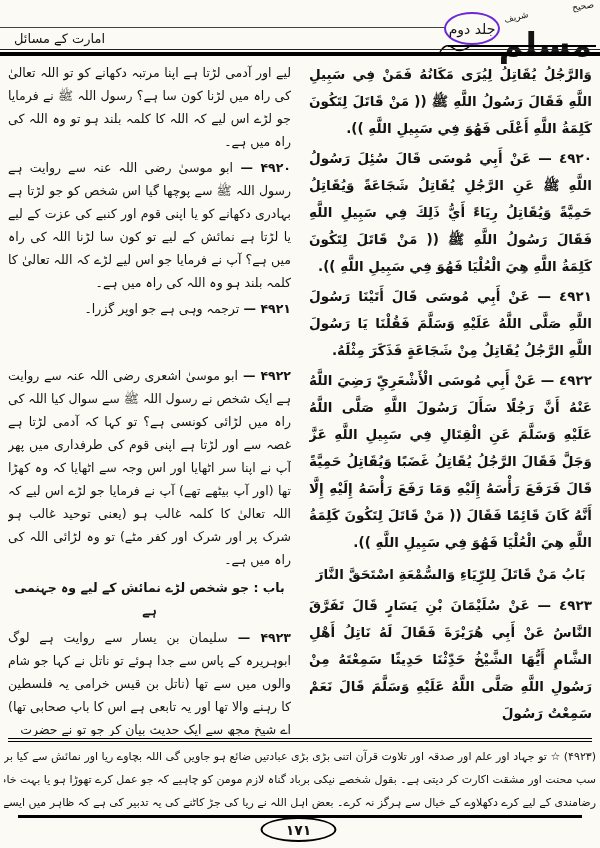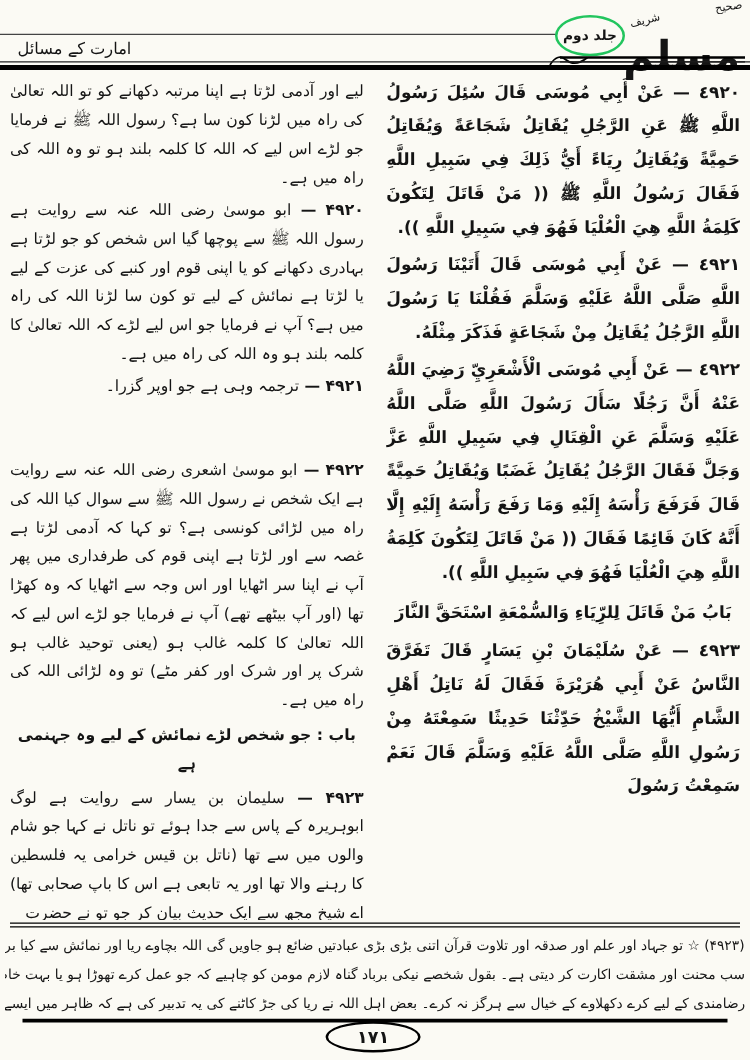--- a/index.html
+++ b/index.html
@@ -15,23 +15,23 @@
   .rule-upper{ position:absolute; top:49px; left:0; width:600px; border-top:1px solid #222; }
   .rule-lower{ position:absolute; top:52px; left:0; width:600px; height:4px; background:#000; }
   .masthead{ position:absolute; top:0; right:0; width:160px; height:56px; }
   .m-sahih{ position:absolute; top:1px; right:6px; font-size:9px; transform:rotate(-8deg); }
   .m-title{ position:absolute; top:8px; right:8px; font-size:33px; font-weight:bold; line-height:1; letter-spacing:1px;margin-top:20px; }
   .m-sharif{ position:absolute; top:12px; right:72px; font-size:9px; transform:rotate(-14deg); }
   .m-underline1{ position:absolute; top:45px; right:4px; width:148px; border-top:2px solid #000; }
   .m-underline2{ position:absolute; top:49px; right:4px; width:148px; border-top:1px solid #000; }
   .medallion{
     position:absolute; top:12px; right:100px; width:56px; height:33px;
-    border:2px solid #22c55e; border-radius:50%; background:#fbfaf4;
+    border:2px solid #6d28d9; border-radius:50%; background:#fbfaf4;
     display:flex; align-items:center; justify-content:center;
-    font-size:11px; font-weight:bold;
+    font-size:14px; font-weight:normal;
   }
   .flourish{ position:absolute; top:40px; right:128px; }
   
   .columns{
     position:absolute; top:61px; right:8px; left:8px; height:675px;
     display:flex; gap:18px; overflow:hidden;
   }
   .col{ flex:1; overflow:hidden; text-align:justify; }
   .col-arabic{ font-size:13.5px; line-height:27px; font-weight:bold; }
   .col-urdu{ font-size:12.5px; line-height:23px; }
@@ -73,20 +73,21 @@
     </span>
     <span class="m-underline1"></span>
     <span class="m-underline2"></span>
   </div>
 
   <div class="rule-upper"></div>
   <div class="rule-lower"></div>
 
   <main class="columns">
     <section class="col col-arabic" id="arabic-col">
+        <p class="para">وَالرَّجُلُ يُقَاتِلُ لِيُرَى مَكَانُهُ فَمَنْ فِي سَبِيلِ اللَّهِ فَقَالَ رَسُولُ اللَّهِ ﷺ (( مَنْ قَاتَلَ لِتَكُونَ كَلِمَةُ اللَّهِ أَعْلَى فَهُوَ فِي سَبِيلِ اللَّهِ )).</p>
         <p class="para"><span class="hnum">٤٩٢٠ — </span>عَنْ أَبِي مُوسَى قَالَ سُئِلَ رَسُولُ اللَّهِ ﷺ عَنِ الرَّجُلِ يُقَاتِلُ شَجَاعَةً وَيُقَاتِلُ حَمِيَّةً وَيُقَاتِلُ رِيَاءً أَيُّ ذَلِكَ فِي سَبِيلِ اللَّهِ فَقَالَ رَسُولُ اللَّهِ ﷺ (( مَنْ قَاتَلَ لِتَكُونَ كَلِمَةُ اللَّهِ هِيَ الْعُلْيَا فَهُوَ فِي سَبِيلِ اللَّهِ )).</p>
         <p class="para"><span class="hnum">٤٩٢١ — </span>عَنْ أَبِي مُوسَى قَالَ أَتَيْنَا رَسُولَ اللَّهِ صَلَّى اللَّهُ عَلَيْهِ وَسَلَّمَ فَقُلْنَا يَا رَسُولَ اللَّهِ الرَّجُلُ يُقَاتِلُ مِنْ شَجَاعَةٍ فَذَكَرَ مِثْلَهُ.</p>
         <p class="para"><span class="hnum">٤٩٢٢ — </span>عَنْ أَبِي مُوسَى الْأَشْعَرِيِّ رَضِيَ اللَّهُ عَنْهُ أَنَّ رَجُلًا سَأَلَ رَسُولَ اللَّهِ صَلَّى اللَّهُ عَلَيْهِ وَسَلَّمَ عَنِ الْقِتَالِ فِي سَبِيلِ اللَّهِ عَزَّ وَجَلَّ فَقَالَ الرَّجُلُ يُقَاتِلُ غَضَبًا وَيُقَاتِلُ حَمِيَّةً قَالَ فَرَفَعَ رَأْسَهُ إِلَيْهِ وَمَا رَفَعَ رَأْسَهُ إِلَيْهِ إِلَّا أَنَّهُ كَانَ قَائِمًا فَقَالَ (( مَنْ قَاتَلَ لِتَكُونَ كَلِمَةُ اللَّهِ هِيَ الْعُلْيَا فَهُوَ فِي سَبِيلِ اللَّهِ )).</p>
         <p class="para bab">بَابُ مَنْ قَاتَلَ لِلرِّيَاءِ وَالسُّمْعَةِ اسْتَحَقَّ النَّارَ</p>
         <p class="para"><span class="hnum">٤٩٢٣ — </span>عَنْ سُلَيْمَانَ بْنِ يَسَارٍ قَالَ تَفَرَّقَ النَّاسُ عَنْ أَبِي هُرَيْرَةَ فَقَالَ لَهُ نَاتِلُ أَهْلِ الشَّامِ أَيُّهَا الشَّيْخُ حَدِّثْنَا حَدِيثًا سَمِعْتَهُ مِنْ رَسُولِ اللَّهِ صَلَّى اللَّهُ عَلَيْهِ وَسَلَّمَ قَالَ نَعَمْ سَمِعْتُ رَسُولَ</p>
       </section>
     <section class="col col-urdu" id="urdu-col">
         <p class="para">لیے اور آدمی لڑتا ہے اپنا مرتبہ دکھانے کو تو اللہ تعالیٰ کی راہ میں لڑنا کون سا ہے؟ رسول اللہ ﷺ نے فرمایا جو لڑے اس لیے کہ اللہ کا کلمہ بلند ہو تو وہ اللہ کی راہ میں ہے۔</p>
         <p class="para"><span class="hnum">۴۹۲۰ — </span>ابو موسیٰ رضی اللہ عنہ سے روایت ہے رسول اللہ ﷺ سے پوچھا گیا اس شخص کو جو لڑتا ہے بہادری دکھانے کو یا اپنی قوم اور کنبے کی عزت کے لیے یا لڑتا ہے نمائش کے لیے تو کون سا لڑنا اللہ کی راہ میں ہے؟ آپ نے فرمایا جو اس لیے لڑے کہ اللہ تعالیٰ کا کلمہ بلند ہو وہ اللہ کی راہ میں ہے۔</p>
         <p class="para"><span class="hnum">۴۹۲۱ — </span>ترجمہ وہی ہے جو اوپر گزرا۔</p>

